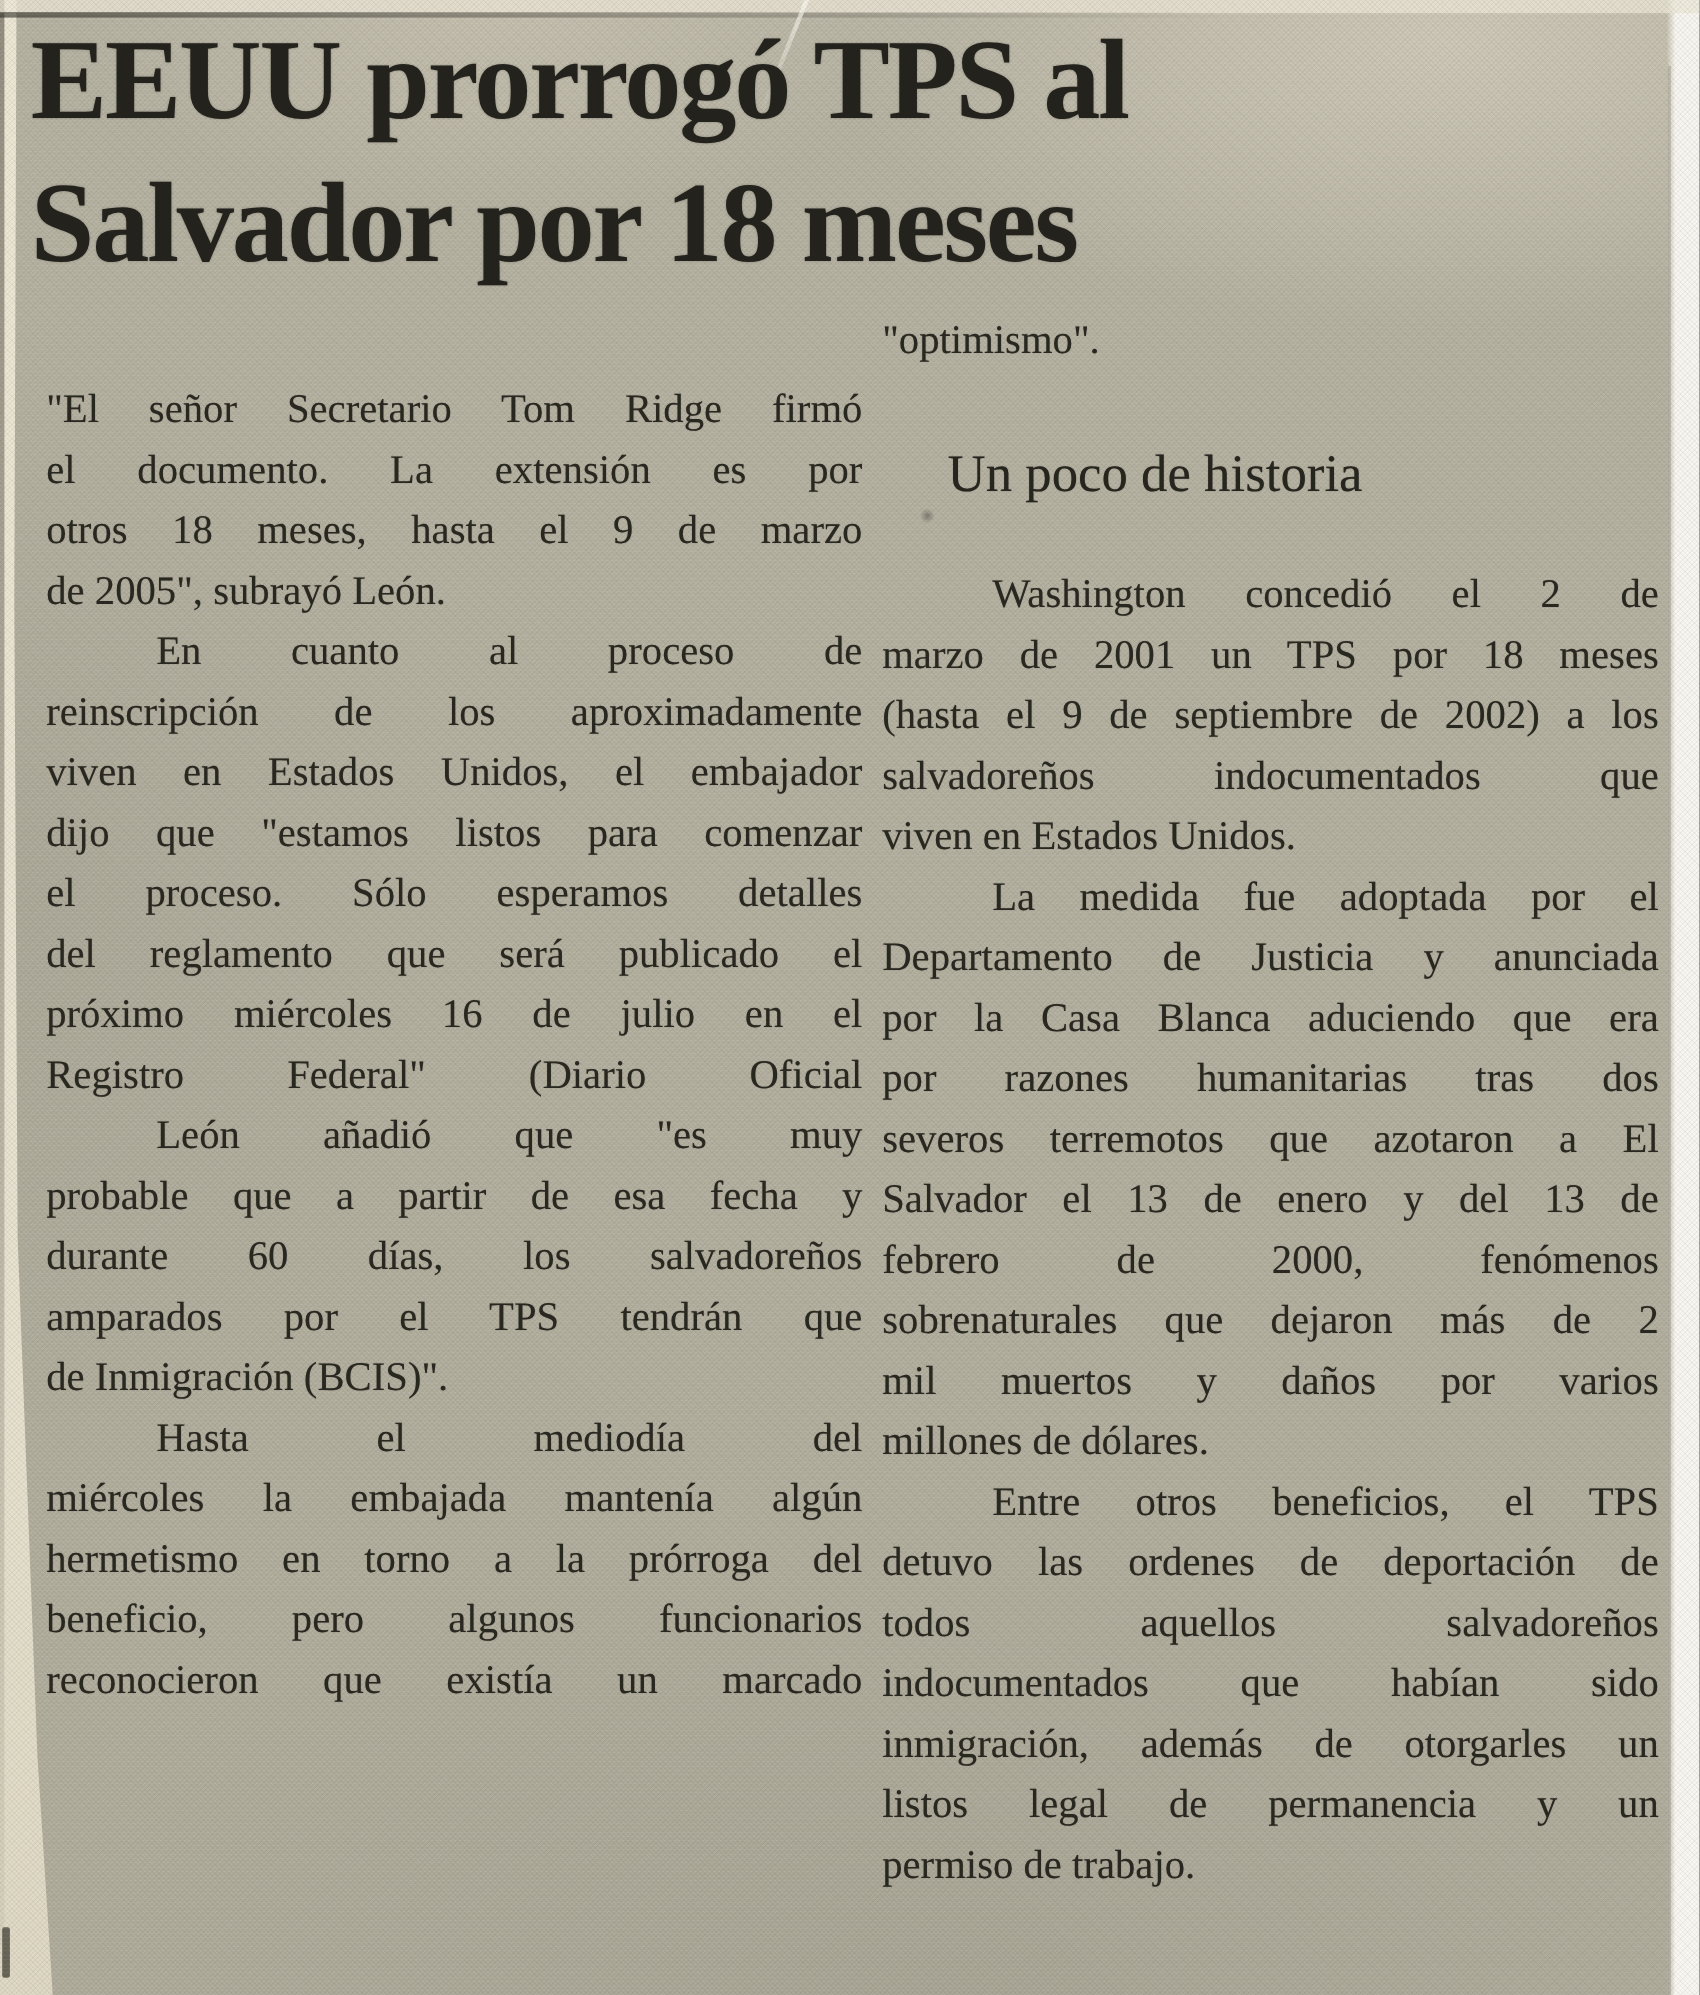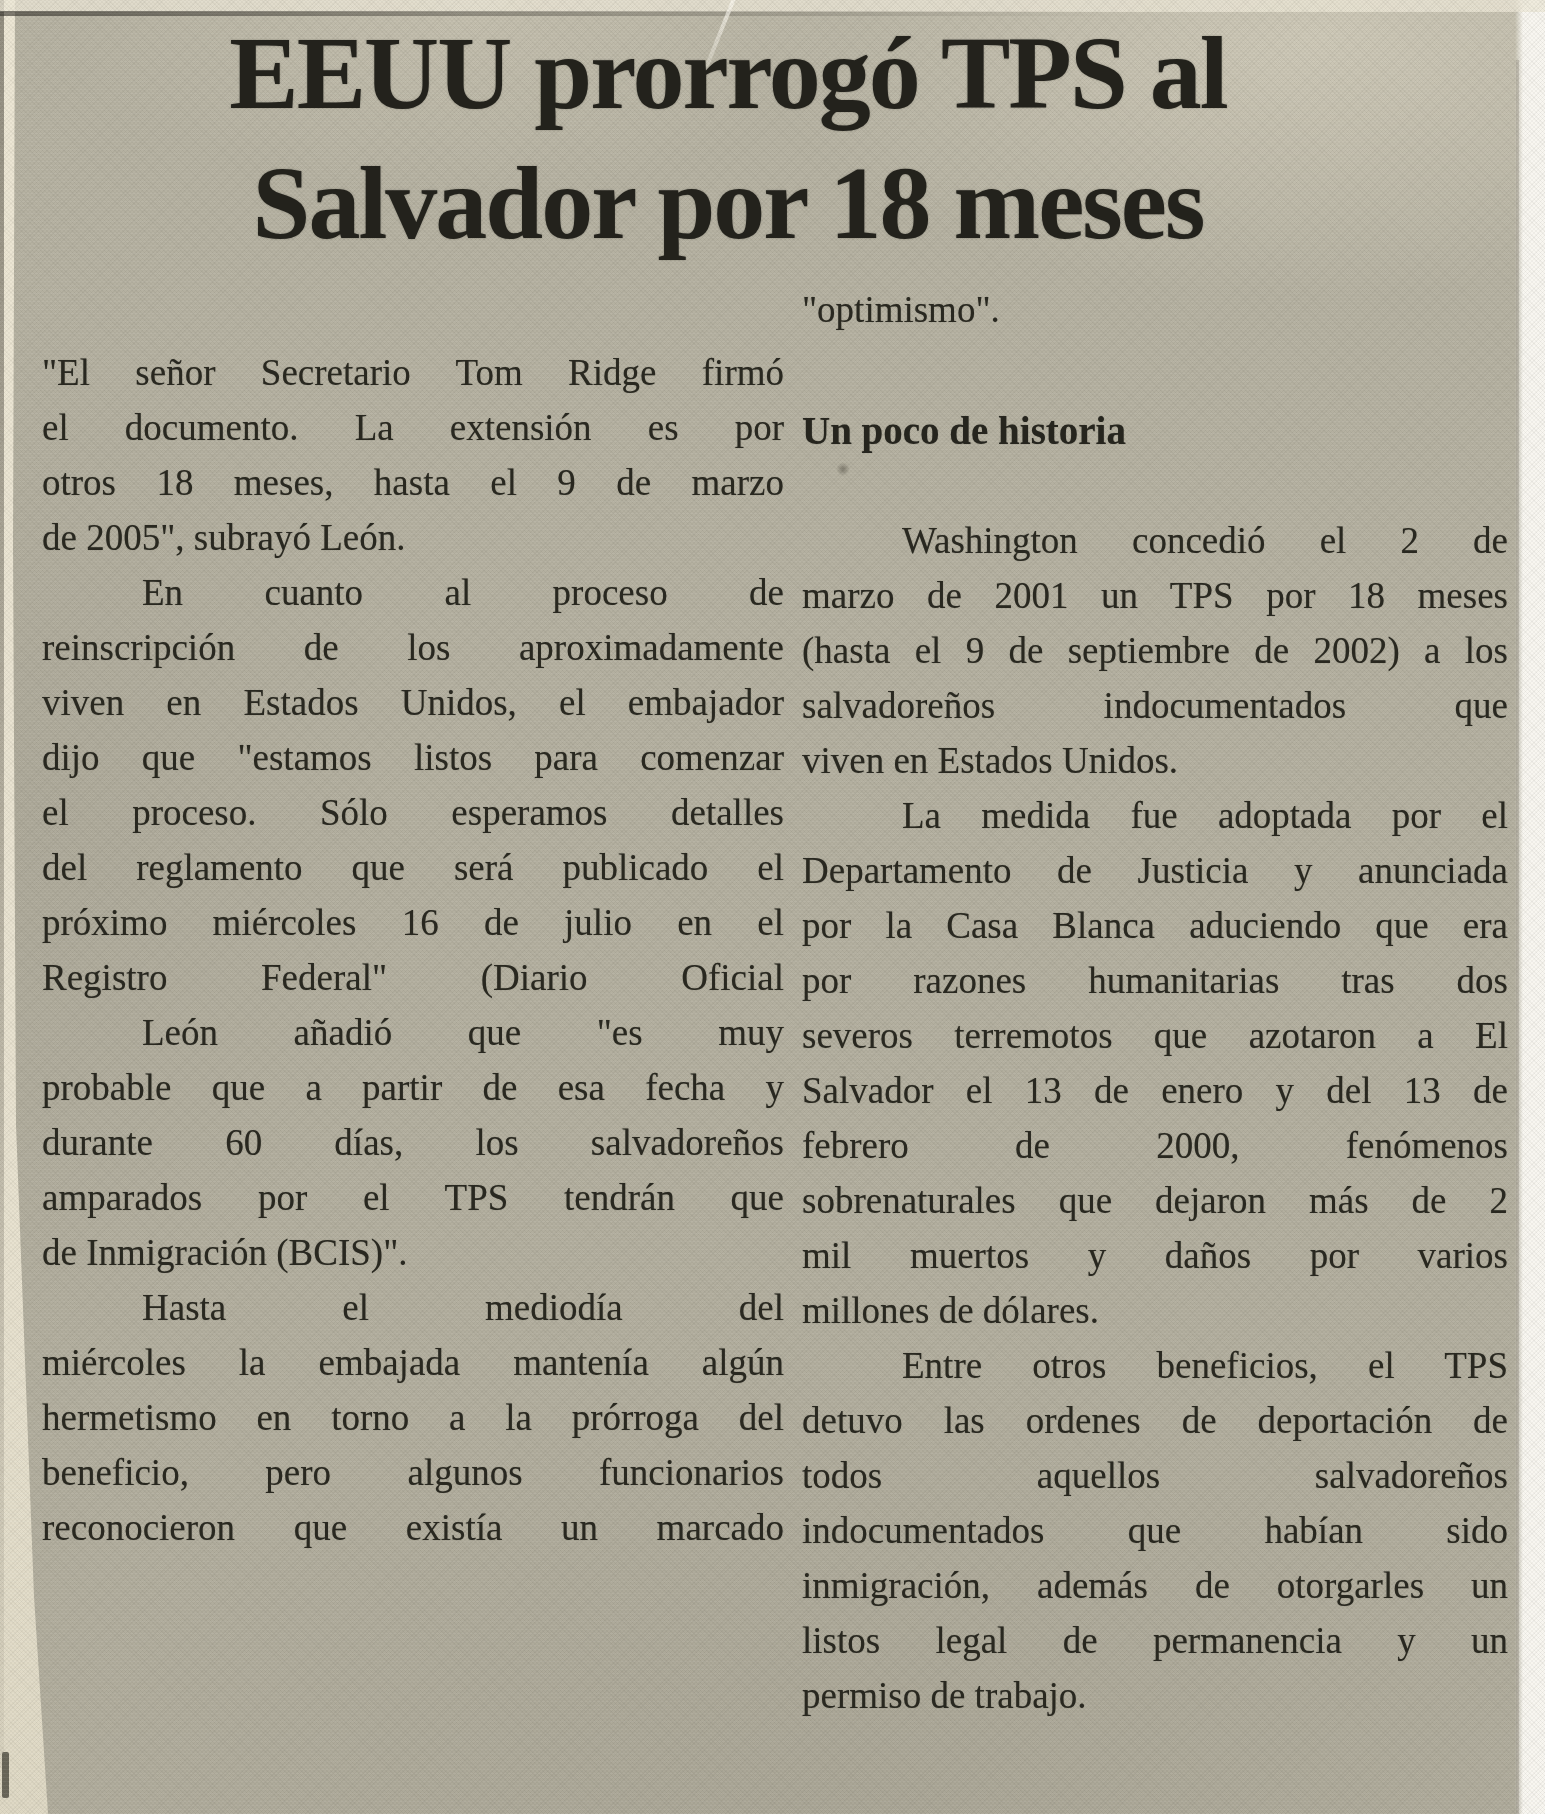--- a/index.html
+++ b/index.html
@@ -62,36 +62,35 @@
   .smudge{
     left:836px;top:462px;width:14px;height:14px;z-index:4;border-radius:50%;
     background:radial-gradient(rgba(70,66,56,.5), transparent 70%);
   }
   
   .headline{
     position:absolute;left:28px;top:8px;width:1400px;z-index:6;
     font-weight:700;font-size:104px;line-height:130px;
     letter-spacing:-2px;color:#23221c;
     text-shadow:0 0 2px rgba(35,34,28,.35);
-    text-align:center;
   }
   
   .col{
     position:absolute;z-index:6;
     font-size:37px;line-height:55px;color:#292820;
     text-shadow:0 0 1px rgba(41,40,32,.4);
   }
   .col-left{left:42px;top:345px;width:742px;}
   .col-right{left:802px;top:282px;width:706px;}
   .line{text-align:justify;text-align-last:justify;white-space:normal;}
   .line.flush{text-align-last:left;}
   .line.indent{padding-left:100px;}
   .heading{
-    font-weight:700;font-size:39px;line-height:55px;
-    padding-right:210px;
+    font-weight:400;font-size:48px;line-height:55px;
+    text-align:center;padding-right:210px;
     margin-top:66px;margin-bottom:55px;
     color:#26251e;text-shadow:0 0 1px rgba(38,37,30,.45);
   }
 </style>
 </head>
 <body>
 
 <div class="page">
 
   <div class="artifact edge-left"></div>

